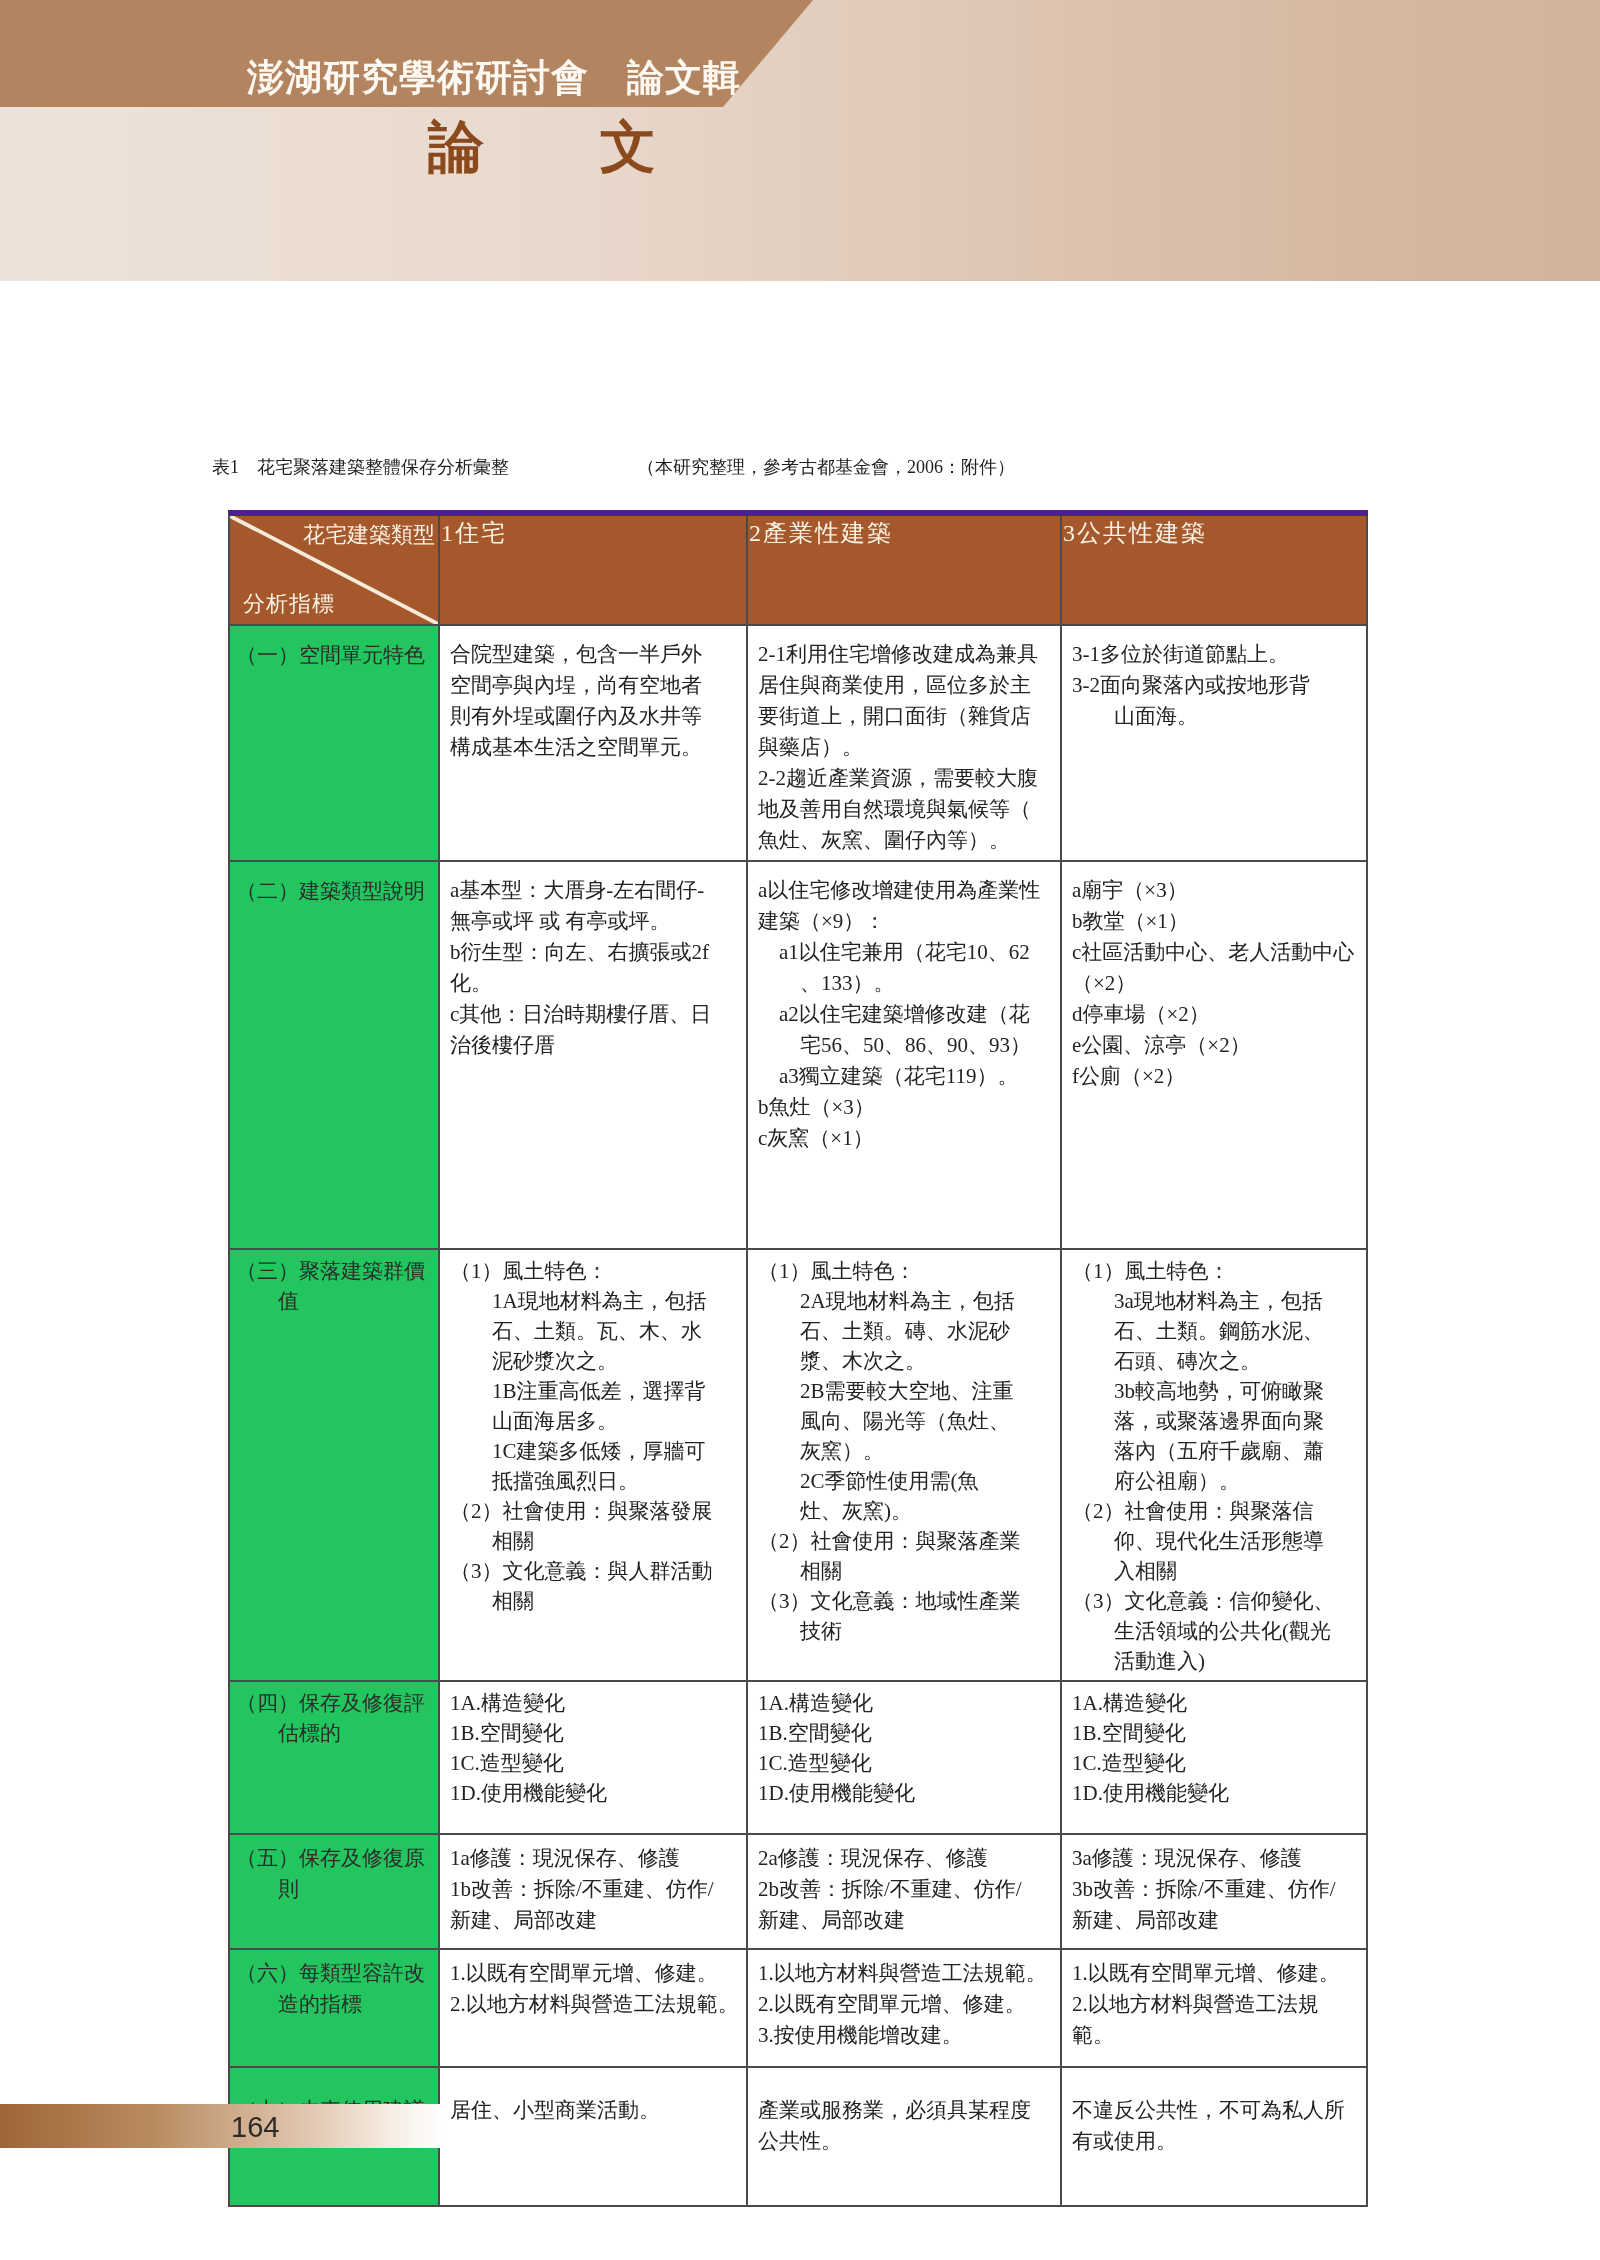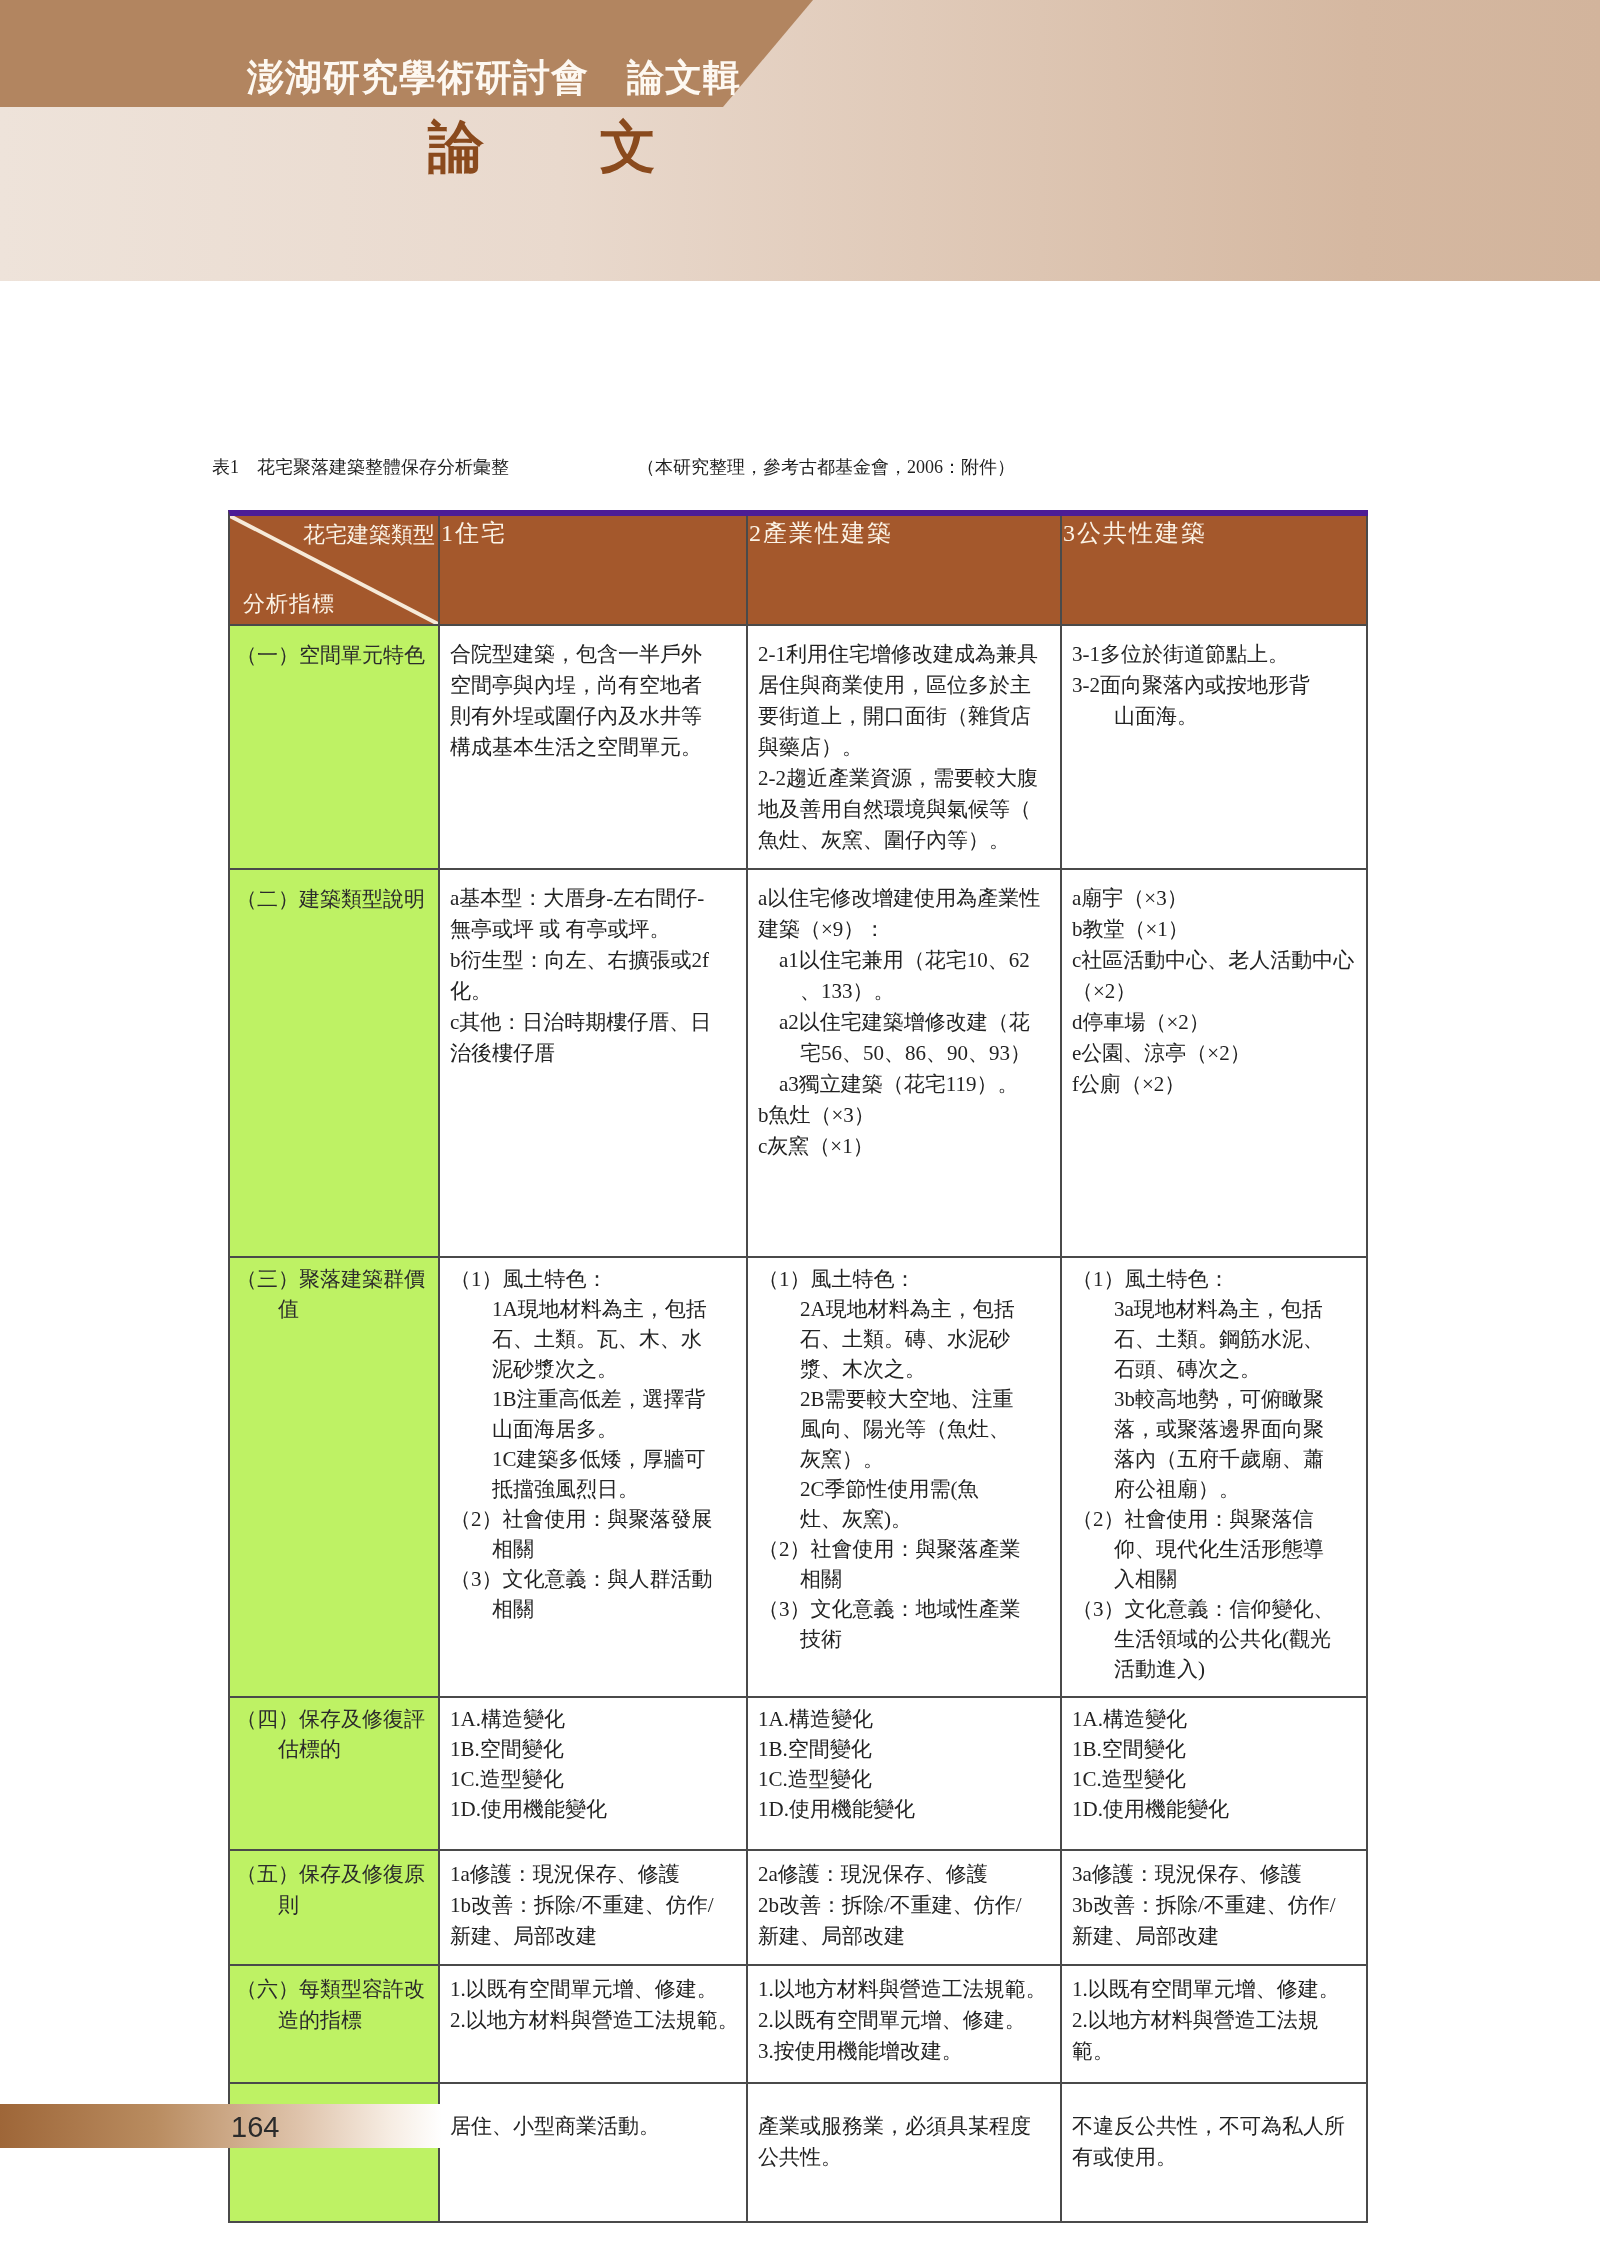--- a/index.html
+++ b/index.html
@@ -50,27 +50,27 @@
     font-size:24px;letter-spacing:2px;
     border-right-color:#ecd9c3;
   }
   thead th:last-child{border-right-color:#4a4a4a;}
   thead tr{height:68px;}
   th.corner{position:relative;padding:0;}
   .corner-svg{position:absolute;top:0;left:0;width:100%;height:100%;}
   .corner-top{position:absolute;top:4px;right:3px;font-size:22px;letter-spacing:0;}
   .corner-bottom{position:absolute;bottom:5px;left:13px;font-size:22px;letter-spacing:1px;}
   tbody th.rowlabel{
-    background:#bef264;color:#2b2b2b;
+    background:#22c55e;color:#2b2b2b;
     font-size:21px;line-height:31px;
     padding:14px 4px 0 6px;
   }
   tbody td{
     font-size:21px;line-height:31px;
-    padding:13px 4px 12px 10px;color:#222;
+    padding:13px 4px 4px 10px;color:#222;
   }
   tr.r1{height:232px;} tr.r2{height:388px;} tr.r3{height:352px;border-radius:13px;}
   tr.r4{height:153px;} tr.r5{height:115px;} tr.r6{height:118px;} tr.r7{height:139px;}
   tr.r3 td, tr.r3 th.rowlabel{line-height:30px;padding-top:6px;}
   tr.r4 td, tr.r4 th.rowlabel{line-height:30px;padding-top:6px;}
   tr.r5 td, tr.r5 th.rowlabel{padding-top:8px;}
   tr.r6 td, tr.r6 th.rowlabel{padding-top:8px;}
   tr.r7 td, tr.r7 th.rowlabel{padding-top:27px;}
   
   .footer-band{

